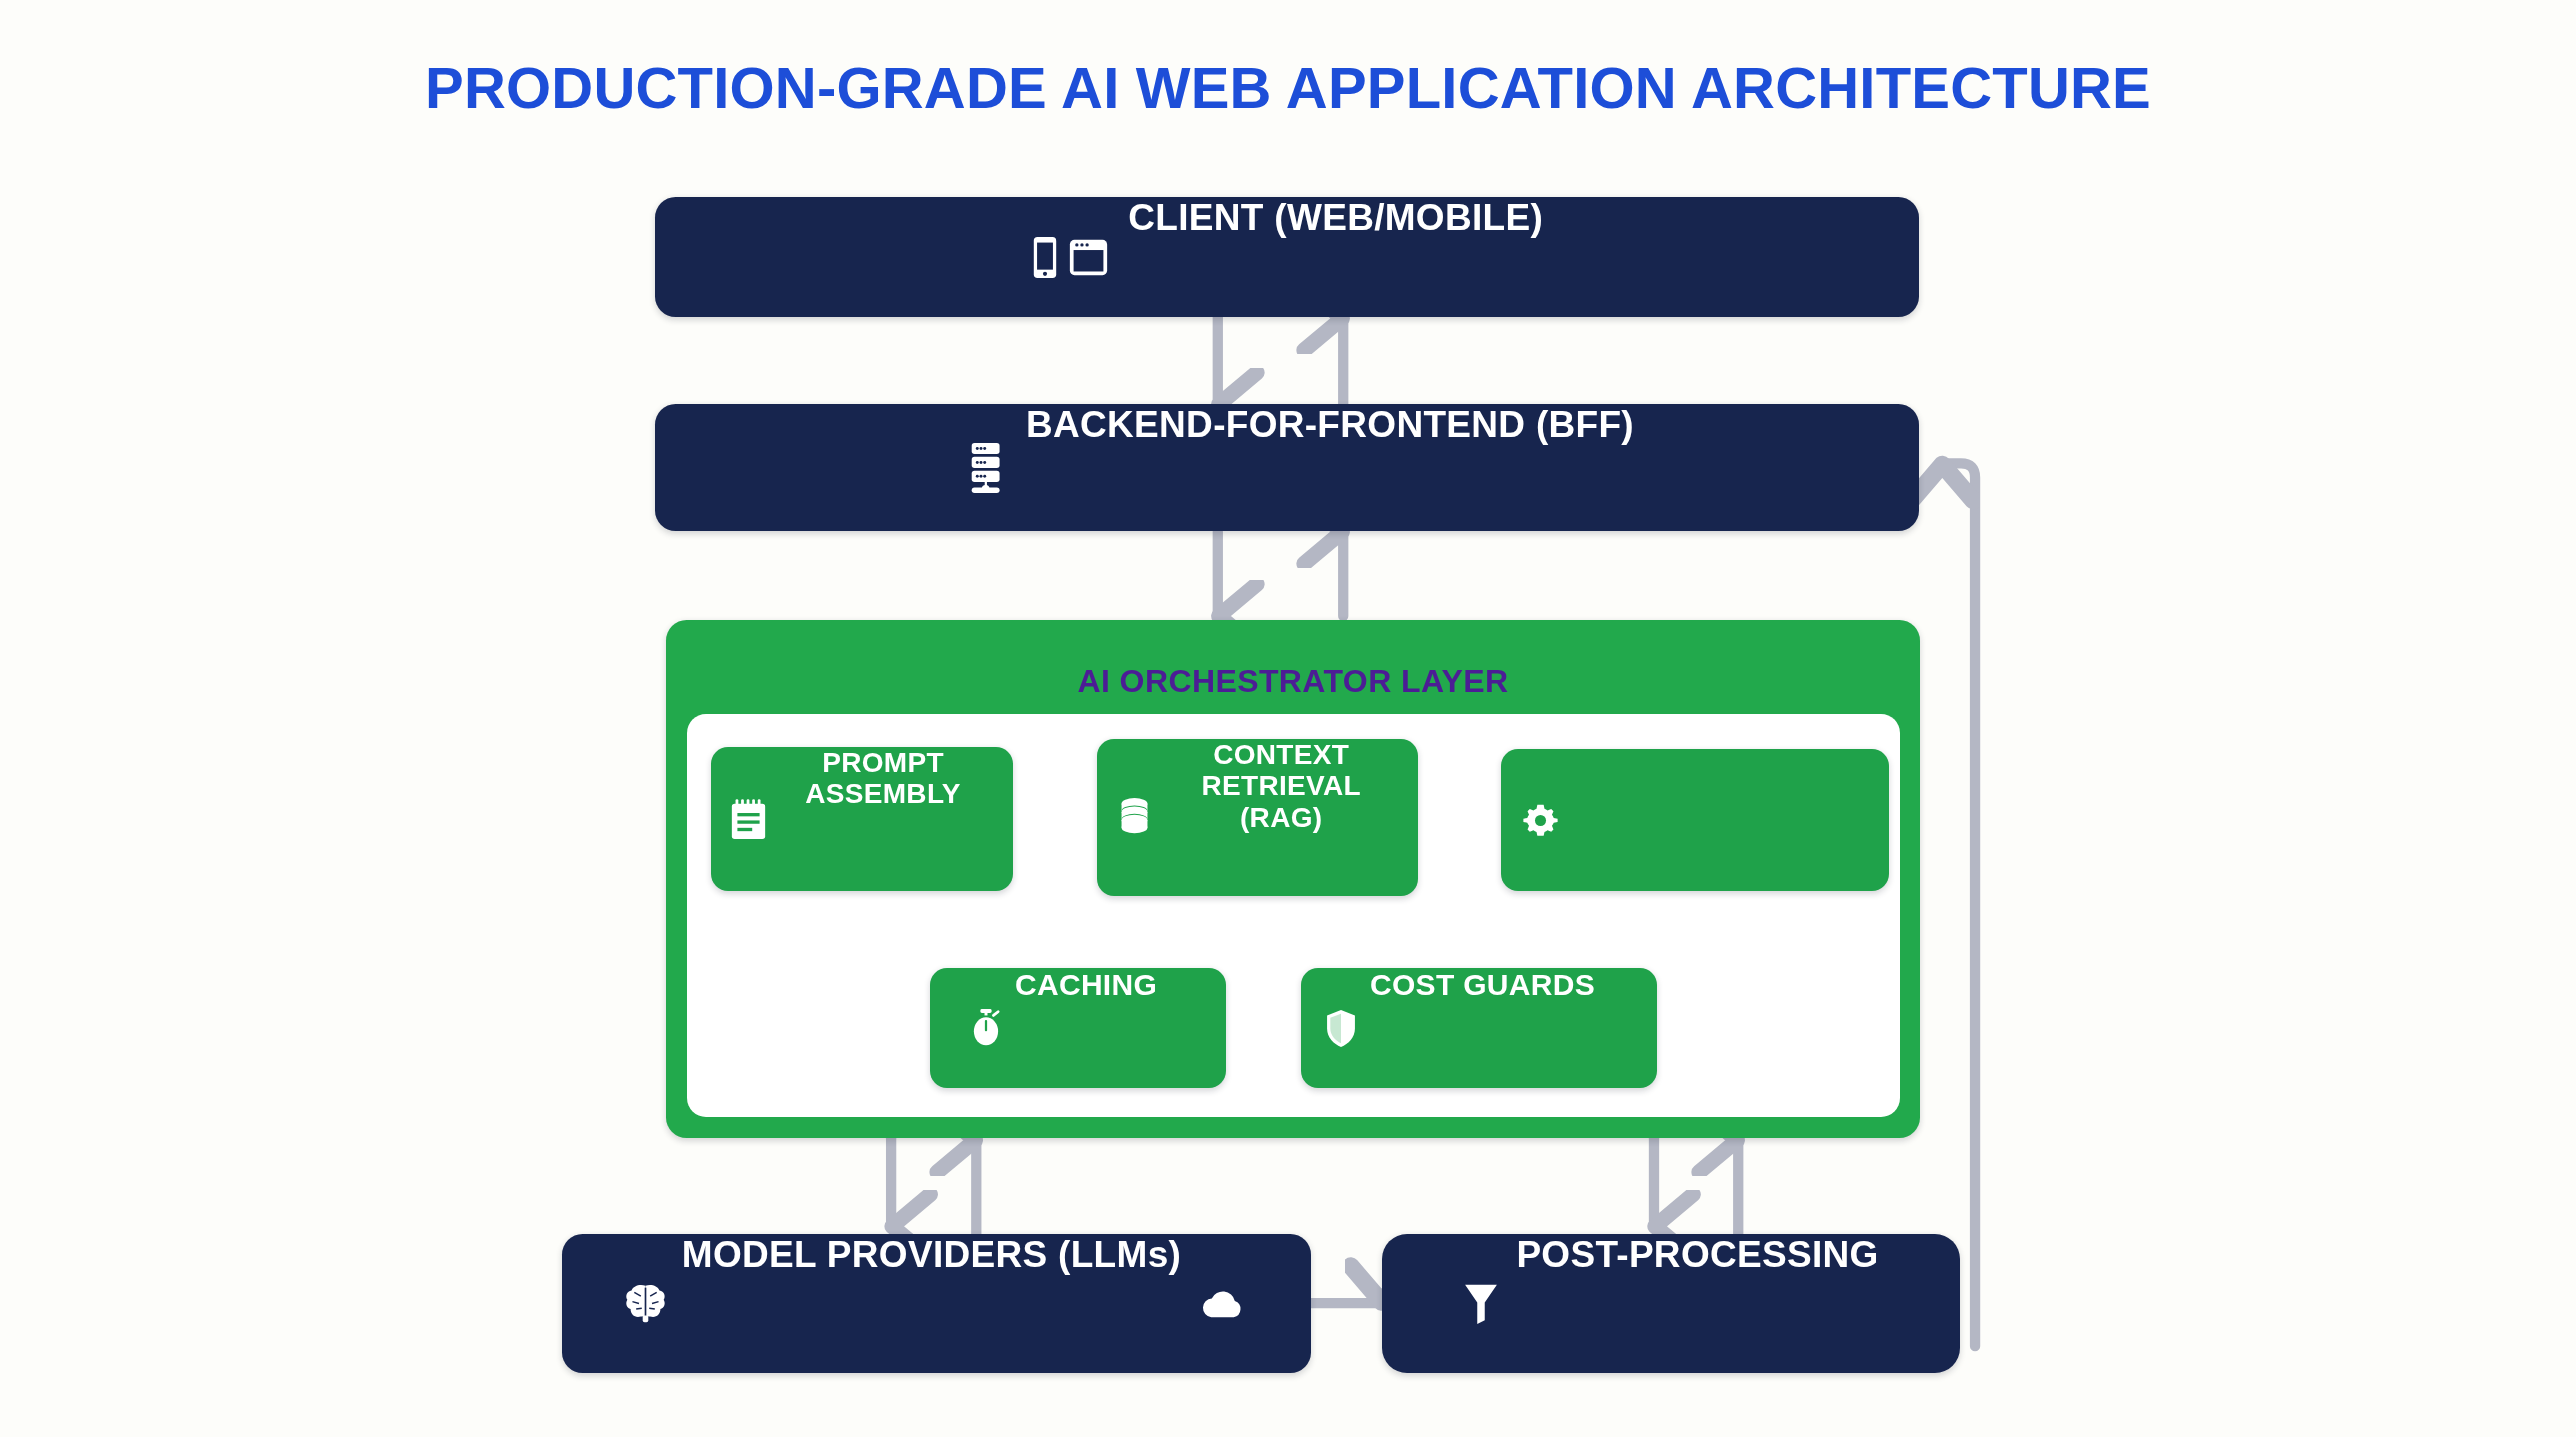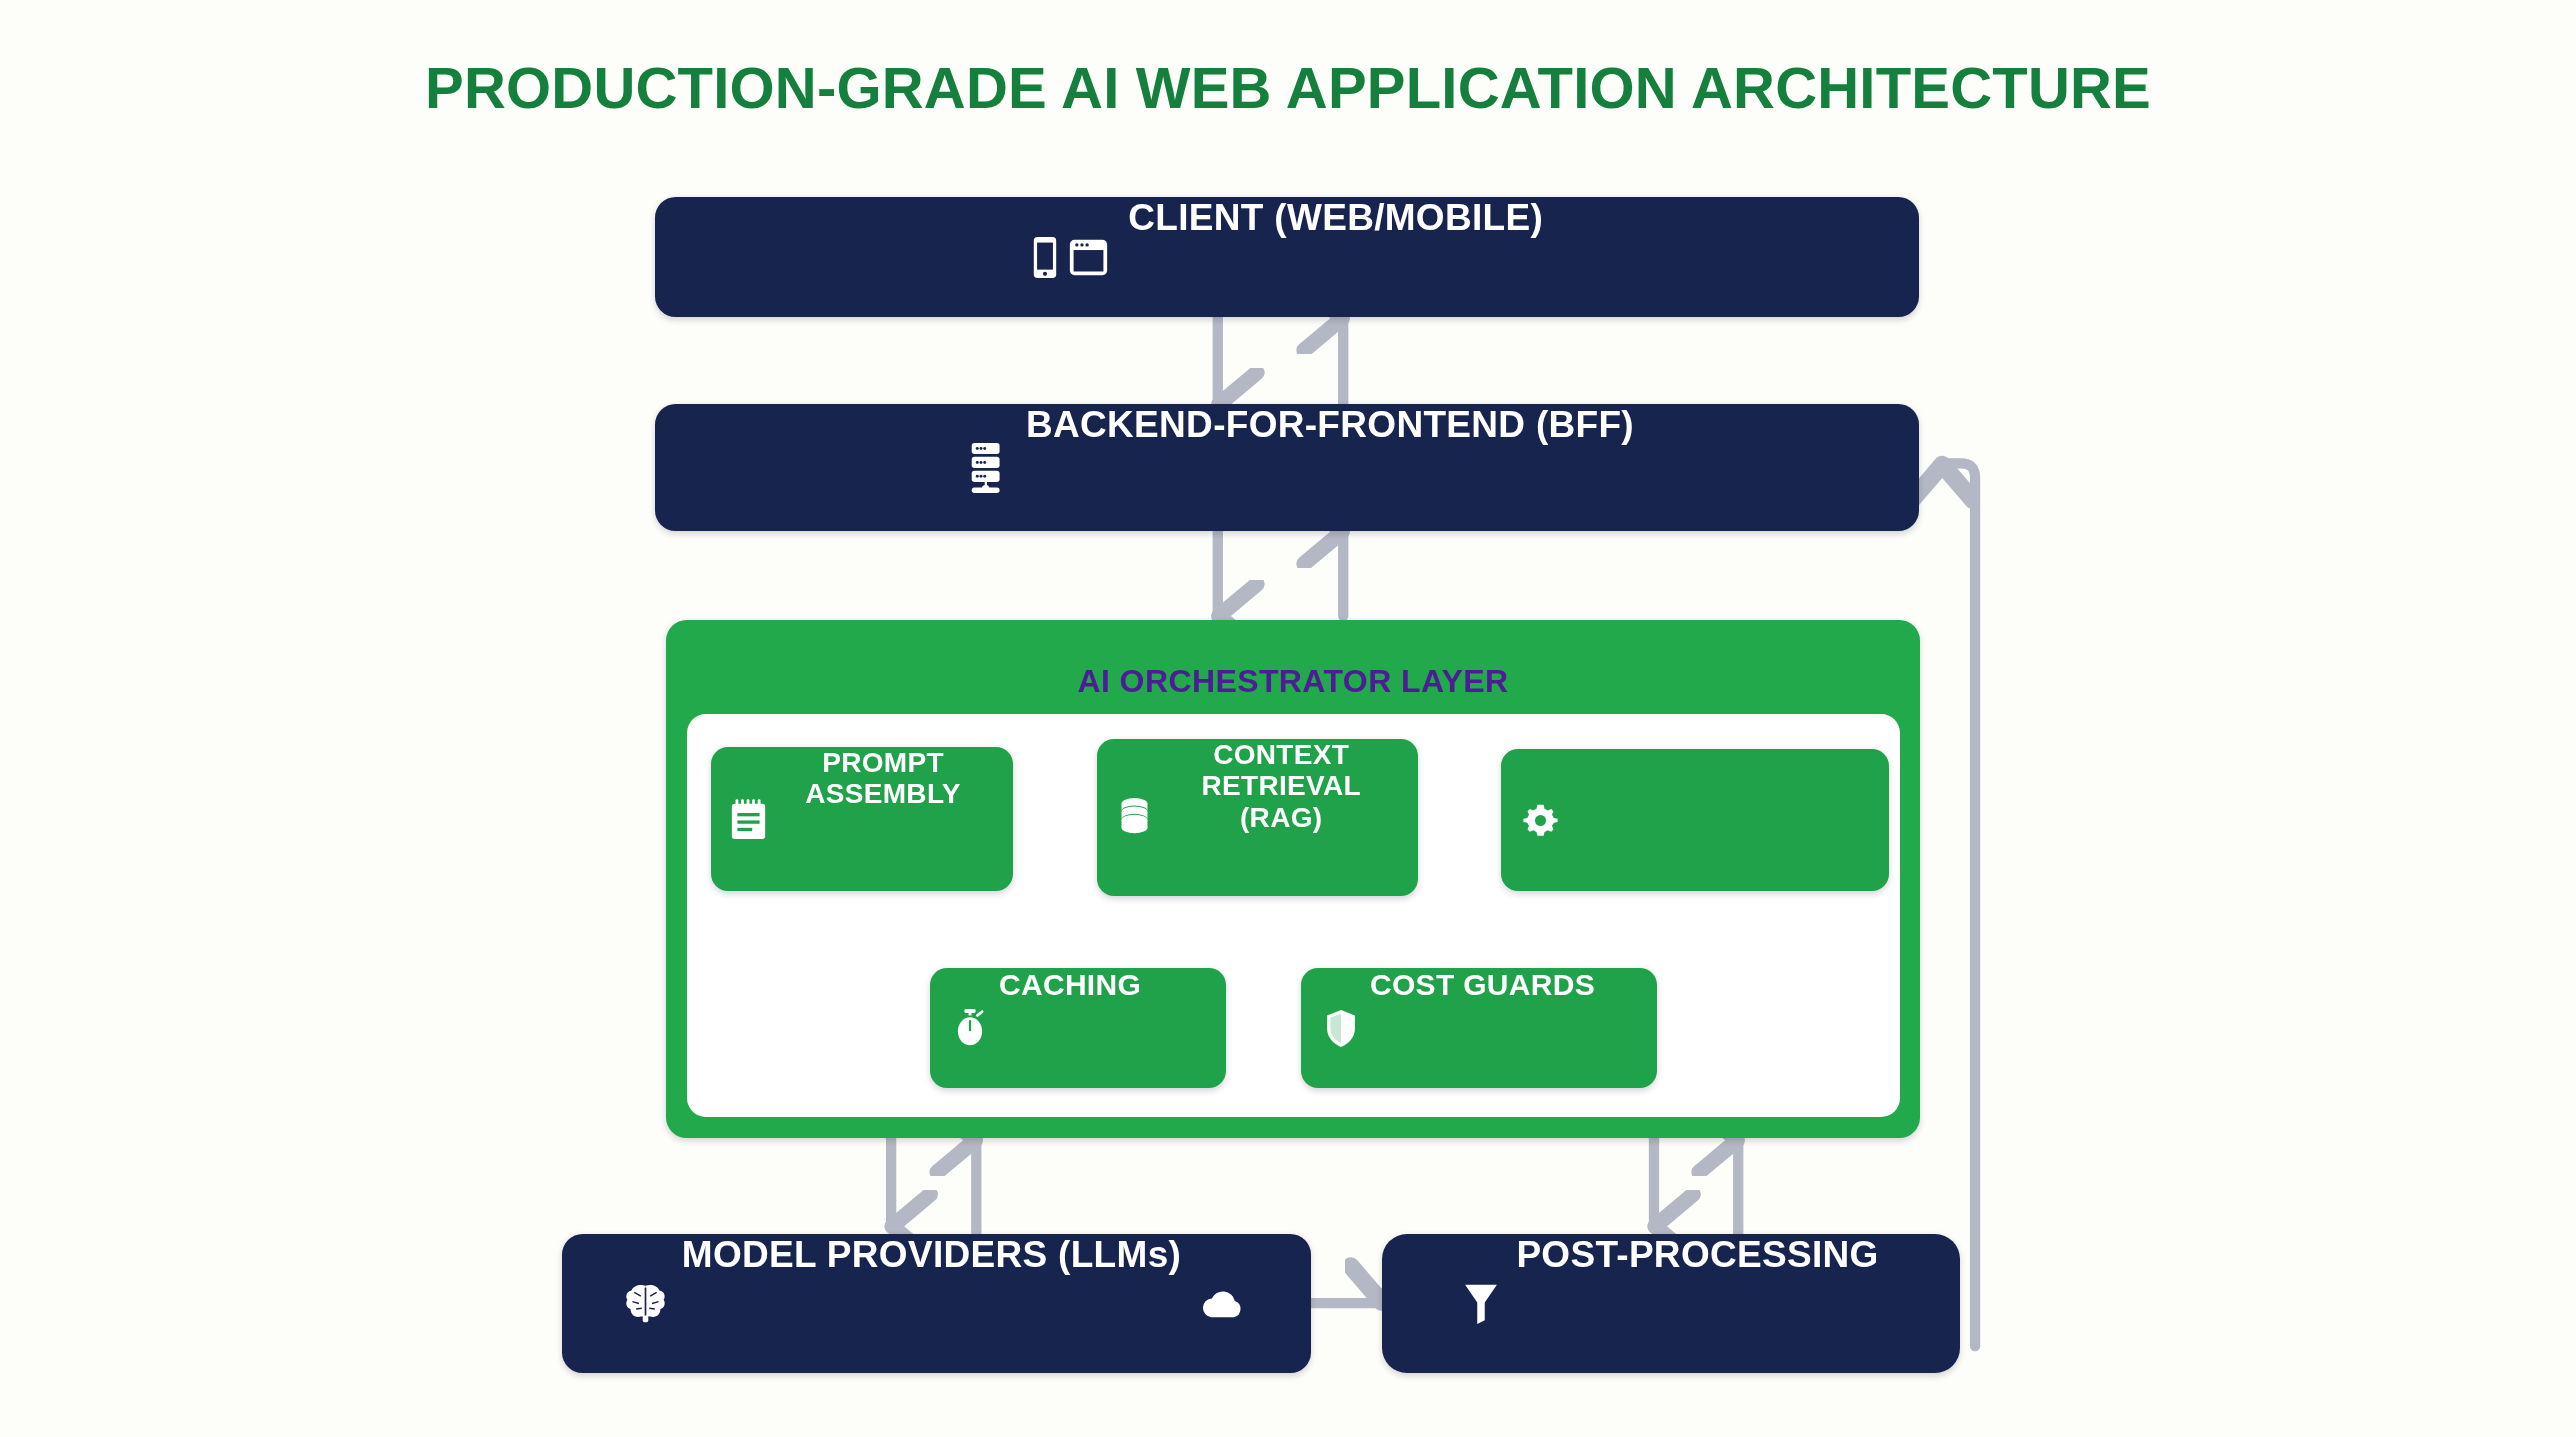--- a/index.html
+++ b/index.html
@@ -23,21 +23,21 @@
   
   #diagram-title {
     position: absolute;
     left: 0;
     top: 54px;
     width: 2576px;
     text-align: center;
     font-size: 58px;
     font-weight: 800;
     letter-spacing: 0.2px;
-    color: #15803d;
+    color: #1d4ed8;
     font-family: "Liberation Sans", sans-serif;
     white-space: nowrap;
   }
 
   
   .node {
     position: absolute;
     box-sizing: border-box;
     display: flex;
     justify-content: center;
@@ -245,21 +245,21 @@
 
   <div class="node greenbox" style="left:1501px; top:749px; width:388px; height:142px; justify-content:flex-start; padding-left:20.6px;">
     <span class="ico" style="margin-right:13px;">
       <svg width="37" height="37" viewBox="0 0 40 40">
         <path d="M20,3 l3.4,0 0.9,4.2 a13,13 0 0 1 3.3,1.9 l4,-1.6 2.4,2.4 -1.6,4 a13,13 0 0 1 1.9,3.3 l4.2,0.9 0,3.4 -4.2,0.9 a13,13 0 0 1 -1.9,3.3 l1.6,4 -2.4,2.4 -4,-1.6 a13,13 0 0 1 -3.3,1.9 l-0.9,4.2 -3.4,0 -3.4,0 -0.9,-4.2 a13,13 0 0 1 -3.3,-1.9 l-4,1.6 -2.4,-2.4 1.6,-4 a13,13 0 0 1 -1.9,-3.3 l-4.2,-0.9 0,-3.4 4.2,-0.9 a13,13 0 0 1 1.9,-3.3 l-1.6,-4 2.4,-2.4 4,1.6 a13,13 0 0 1 3.3,-1.9 l0.9,-4.2 z" fill="#ffffff"></path>
         <circle cx="20" cy="20" r="6" fill="#1fa24a"></circle>
       </svg>
     </span>
   </div>
 
-  <div class="node greenbox" style="left:930px; top:968px; width:296px; height:120px; justify-content:flex-start; padding-left:24px;">
+  <div class="node greenbox" style="left:930px; top:968px; width:296px; height:120px; justify-content:flex-start; padding-left:40px;">
     <span class="ico" style="margin-right:13px;">
       <svg width="32" height="41" viewBox="0 0 34 44">
         <rect x="11" y="1" width="12" height="4.4" rx="1.6" fill="#ffffff"></rect>
         <rect x="15.4" y="4" width="3.2" height="4" fill="#ffffff"></rect>
         <ellipse cx="17" cy="25" rx="13" ry="15" fill="#ffffff"></ellipse>
         <rect x="15.8" y="13" width="2.4" height="12" rx="1" fill="#1fa24a"></rect>
         <path d="M25,8 l5,-4" stroke="#ffffff" stroke-width="3" stroke-linecap="round"></path>
       </svg>
     </span>
     <span class="lbl fs-mid">CACHING</span>

